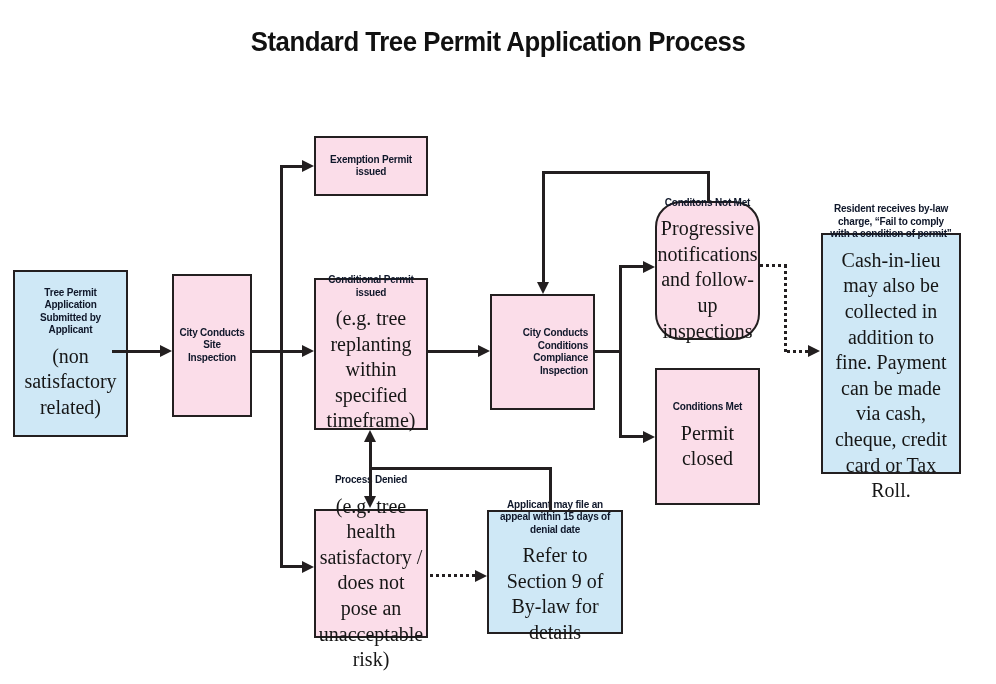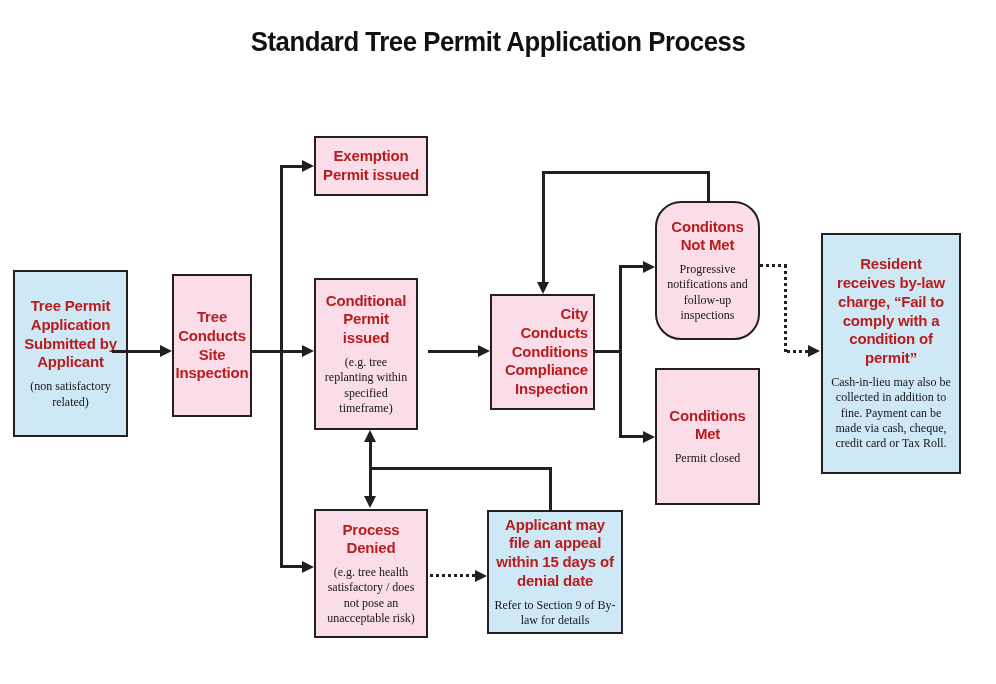--- a/index.html
+++ b/index.html
@@ -14,31 +14,31 @@
     letter-spacing:-0.5px;transform:scaleX(0.92);
   }
   .node{
     position:absolute;box-sizing:border-box;border:2px solid var(--line);
     display:flex;flex-direction:column;align-items:center;justify-content:center;
     text-align:center;padding:6px 5px;gap:7px;
   }
   .pink{background:var(--pink);}
   .blue{background:var(--blue);}
   .heading{
-    font-family:"Liberation Sans",sans-serif;font-weight:700;font-size:15px;
-    line-height:1.25;color:#b91c1c;letter-spacing:-0.2px;
+    font-family:"Liberation Sans",sans-serif;font-weight:700;font-size:10px;
+    line-height:1.25;color:#0f172a;letter-spacing:-0.2px;
   }
   .body-text{
-    font-family:"Liberation Serif",serif;font-size:12px;line-height:1.28;color:#161616;
+    font-family:"Liberation Serif",serif;font-size:20px;line-height:1.28;color:#161616;
   }
   
   .b-app   {left:13px;  top:270px; width:115px;  height:167px;}
   .b-site  {left:172px; top:274px; width:80px;  height:143px;}
   .b-exmp  {left:314px; top:136px; width:114px; height:60px;}
-  .b-cond  {left:314px; top:278px; width:104px; height:152px;}
+  .b-cond  {left:314px; top:278px; width:114px; height:152px;}
   .b-comp  {left:490px; top:294px; width:105px; height:116px;text-align:right;}
   .b-nmet  {left:655px; top:201px; width:105px; height:139px;border-radius:26px;}
   .b-met   {left:655px; top:368px; width:105px; height:137px;}
   .b-bylaw {left:821px; top:233px; width:140px; height:241px; padding:8px 7px;}
   .b-deny  {left:314px; top:509px; width:114px; height:129px;}
   .b-appl  {left:487px; top:510px; width:136px; height:124px;}
   
   .seg{position:absolute;background:var(--line);}
   .dot{position:absolute;width:0;height:0;}
   .ah{position:absolute;width:0;height:0;}
@@ -75,21 +75,21 @@
 <div class="canvas">
 
   <h1 class="title">Standard Tree Permit Application Process</h1>
 
   <div class="node blue b-app">
     <div class="heading">Tree Permit Application Submitted by Applicant</div>
     <div class="body-text">(non satisfactory related)</div>
   </div>
 
   <div class="node pink b-site">
-    <div class="heading">Tree Conducts Site Inspection</div>
+    <div class="heading">City Conducts Site Inspection</div>
   </div>
 
   <div class="node pink b-exmp">
     <div class="heading">Exemption Permit issued</div>
   </div>
 
   <div class="node pink b-cond">
     <div class="heading">Conditional Permit issued</div>
     <div class="body-text">(e.g. tree replanting within specified timeframe)</div>
   </div>

